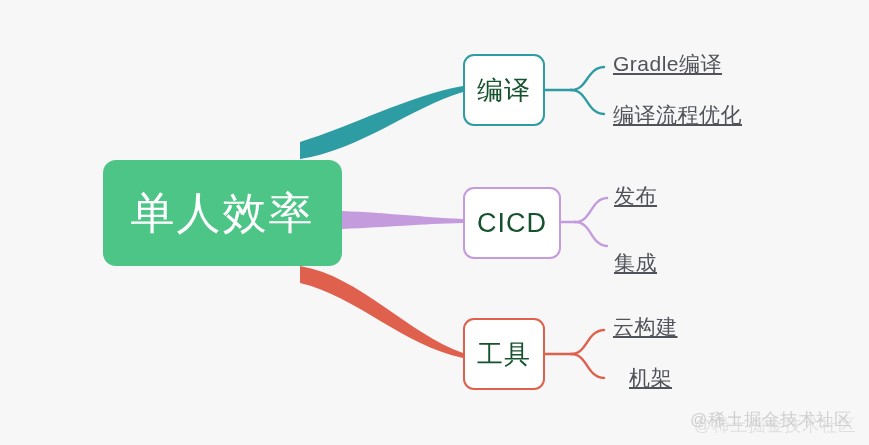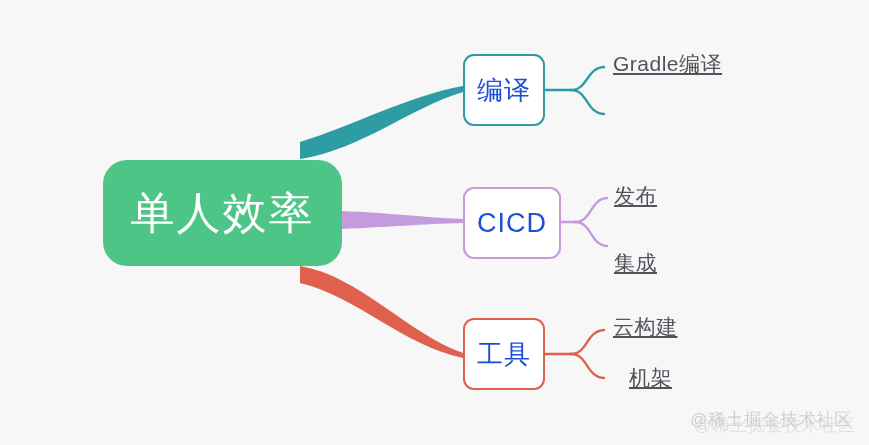--- a/index.html
+++ b/index.html
@@ -45,30 +45,30 @@
     border-radius: 11px;
   }
 
   #root-node {
     left: 103px;
     top: 160px;
     width: 239px;
     height: 106px;
     background: #4cc586;
     border: none;
-    border-radius: 24px;
+    border-radius: 13px;
     color: #ffffff;
     font-size: 44px;
     letter-spacing: 2px;
     font-weight: 400;
   }
 
   .branch-node {
     font-size: 26px;
-    color: #1d4ed8;
+    color: #14532d;
     letter-spacing: 1px;
   }
 
   #branch-node-compile {
     left: 463px;
     top: 54px;
     width: 82px;
     height: 72px;
     border-color: #2e9ca3;
   }
@@ -175,20 +175,21 @@
   <div class="node branch-node" id="branch-node-tools">
     <span>工具</span>
   </div>
 
   <div class="node branch-node" id="branch-node-cicd">
     <span>CICD</span>
   </div>
 
   <div class="leaf-label" id="leaf-gradle">Gradle编译</div>
 
+  <div class="leaf-label" id="leaf-compile-flow">编译流程优化</div>
 
   <div class="leaf-label" id="leaf-publish">发布</div>
 
   <div class="leaf-label" id="leaf-integrate">集成</div>
 
   <div class="leaf-label" id="leaf-cloud-build">云构建</div>
 
   <div class="leaf-label" id="leaf-rack">机架</div>
 
   <div id="watermark-shadow">@稀土掘金技术社区</div>

